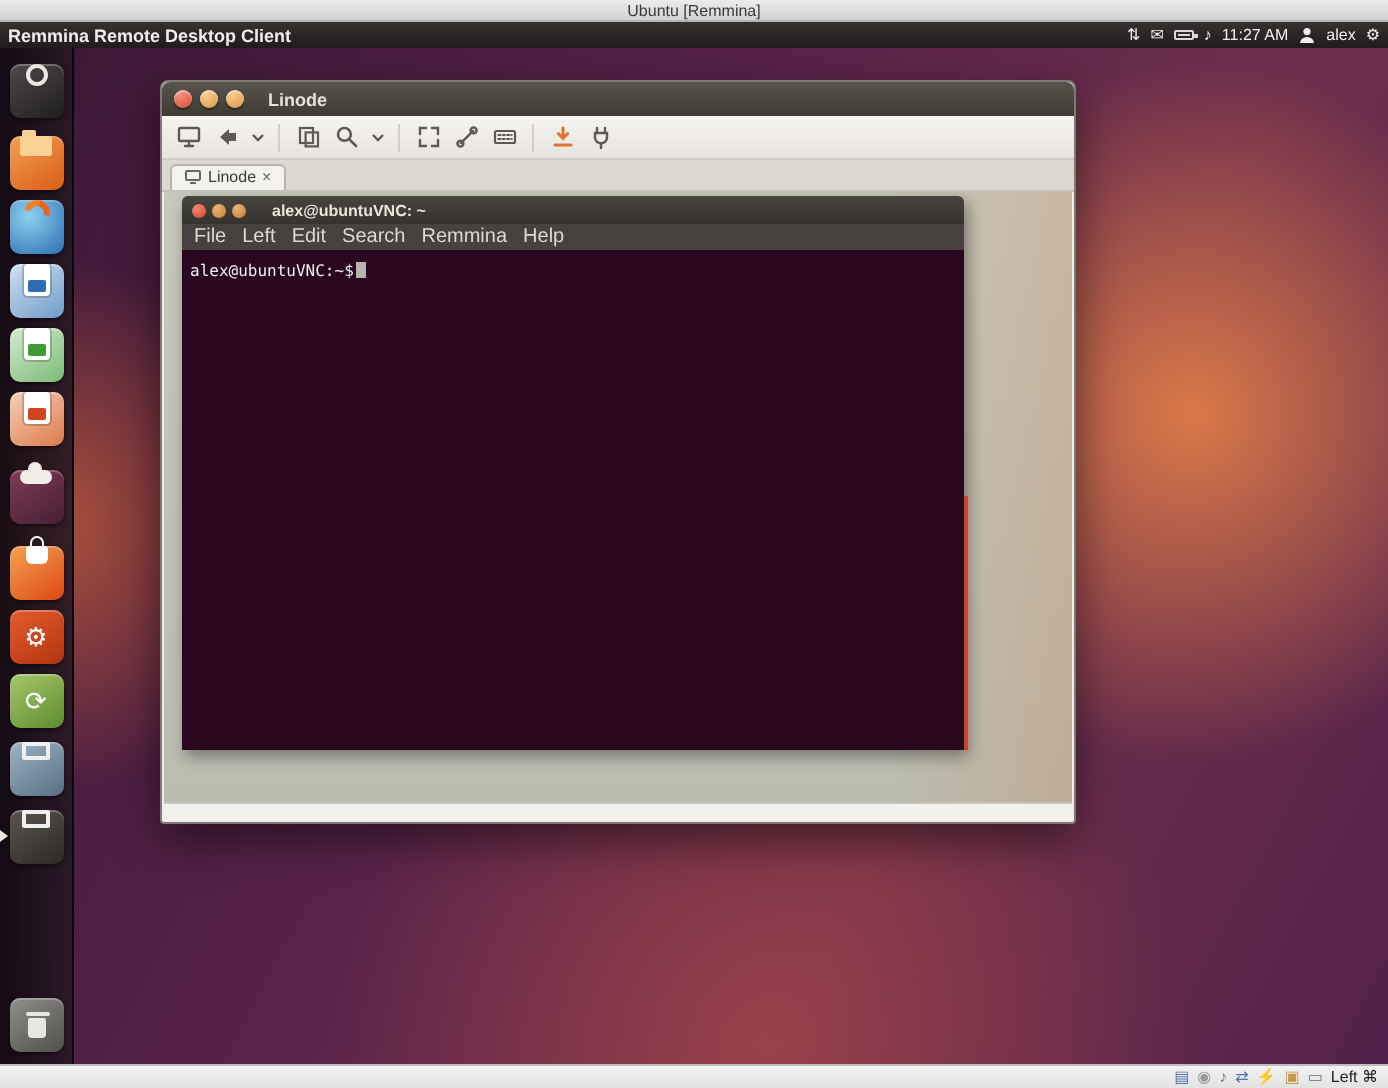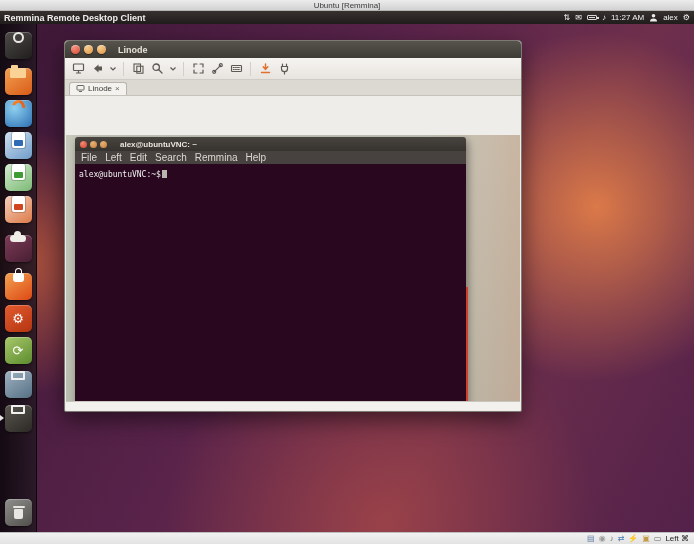--- a/index.html
+++ b/index.html
@@ -72,21 +72,21 @@
   .g-txt { display:block; text-align:center; color:#fff; font-size:13px; line-height:27px; }
   .ic-update { background:linear-gradient(145deg,#a8c86a,#5c8c2e); }
   .ic-displays { background:linear-gradient(145deg,#9fb3c2,#567084); }
   .g-mon { display:block; width:14px; height:9px; border:2px solid #f0f0f0; border-radius:1px; margin:7px auto 0; }
   .ic-remmina { background:linear-gradient(145deg,#5a554e,#2c2925); }
   .lt.trash { position:absolute; bottom:6px; left:5px; margin:0; background:linear-gradient(145deg,#8f8f8d,#514f4b); }
   .g-trash { display:block; width:9px; height:10px; background:#e8e6e2; border-radius:1px 1px 2px 2px; margin:10px auto 0; position:relative; }
   .g-trash::before { content:""; position:absolute; top:-3px; left:-1.5px; width:12px; height:2px; background:#e8e6e2; border-radius:1px; }
 
   
-  .remmina { position:absolute; left:64px; top:16px; width:458px; height:372px;
+  .remmina { position:absolute; left:80px; top:16px; width:458px; height:372px;
     border-radius:4px 4px 2px 2px; box-shadow:0 8px 22px rgba(0,0,0,0.5);
     border:1px solid #7e7a73; background:#efedea; }
   .rw-titlebar { height:17px; background:linear-gradient(#57544d,#3e3b35);
     border-radius:4px 4px 0 0; display:flex; align-items:center; padding:0 6px; }
   .wbtn { width:9px; height:9px; border-radius:50%; margin-right:4px;
     box-shadow:inset 0 1px 1px rgba(255,255,255,0.5), 0 1px 1px rgba(0,0,0,0.4); cursor:pointer; }
   .wbtn.close { background:radial-gradient(circle at 35% 30%, #f4907e, #da472f); }
   .wbtn.min   { background:radial-gradient(circle at 35% 30%, #f6cb8e, #e0923f); }
   .wbtn.max   { background:radial-gradient(circle at 35% 30%, #f6cb8e, #e0923f); }
   .rw-title { color:#e6e2d7; font-size:9px; font-weight:bold; margin-left:8px; }
@@ -98,21 +98,21 @@
   .sep { width:1px; height:14px; background:#d2cec8; margin:0 3px; }
   .rw-tabbar { height:16px; background:#dcd9d3; border-bottom:1px solid #c6c3bd;
     display:flex; align-items:flex-end; padding:0 4px; }
   .tab { display:flex; align-items:center; gap:3px; background:#f4f2ee;
     border:1px solid #b8b4ad; border-bottom:none; border-radius:3px 3px 0 0;
     padding:1px 6px 2px; font-size:8px; color:#3c3a36; cursor:pointer; }
   .tab-close { font-size:8px; color:#6b6862; line-height:1; cursor:pointer; }
   .rw-content { position:absolute; left:1px; right:1px; top:55px; bottom:1px; overflow:hidden;
     background:
       linear-gradient(to right, rgba(0,0,0,0) 80%, rgba(210,110,70,0.22)),
-      linear-gradient(#c7c9bc,#babcae); margin-top: 39px; }
+      linear-gradient(#c7c9bc,#babcae); }
   .rw-bottom { position:absolute; left:0; right:0; bottom:0; height:9px;
     background:#f3f1ed; border-top:1px solid #c8c5bf; }
 
   
   .term { position:absolute; left:9px; top:2px; width:391px; height:277px;
     box-shadow:2px 3px 8px rgba(0,0,0,0.4); border-radius:3px 3px 0 0; }
   .term-titlebar { height:14px; background:linear-gradient(#48443f,#36322e);
     border-radius:3px 3px 0 0; display:flex; align-items:center; padding:0 5px; }
   .tbtn { width:7px; height:7px; border-radius:50%; margin-right:3px; cursor:pointer; }
   .tbtn.close { background:radial-gradient(circle at 35% 30%, #f08a76, #d8412b); }

